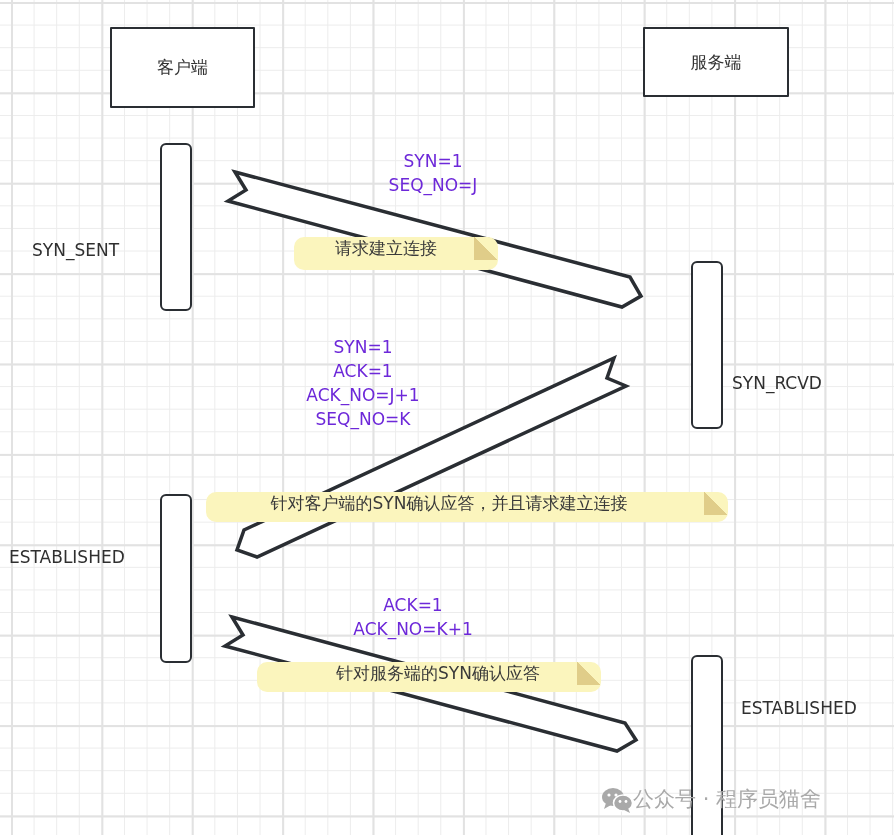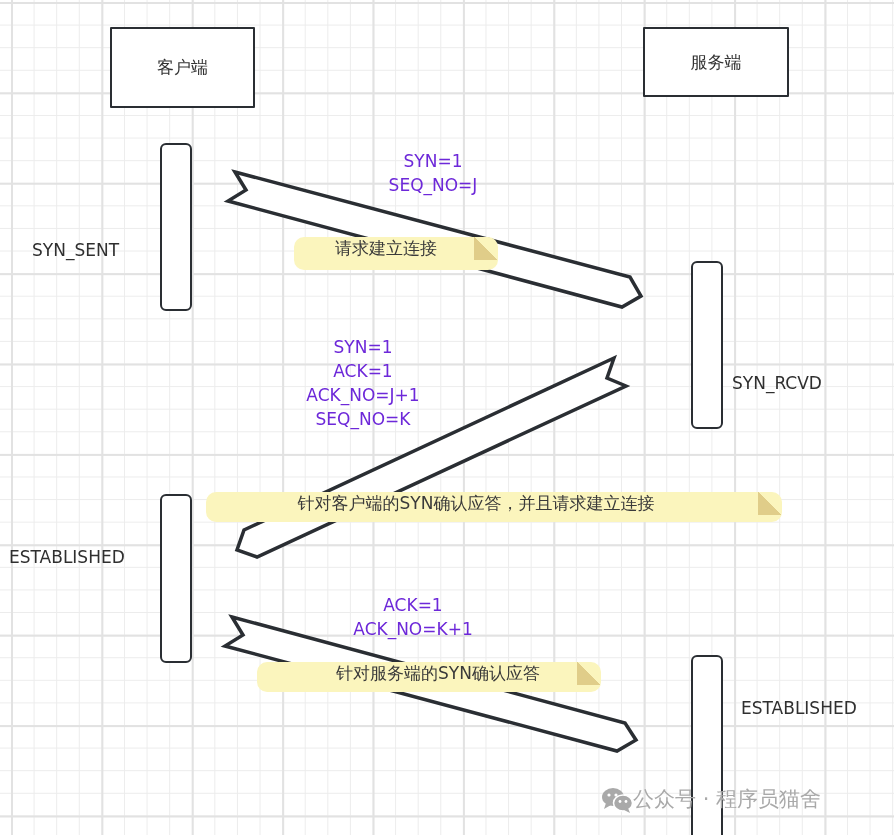--- a/index.html
+++ b/index.html
@@ -105,21 +105,21 @@
   </div>
   <div class="msg" style="left:338px;top:593px;width:150px;">
     <div>ACK=1</div>
     <div>ACK_NO=K+1</div>
   </div>
 
   <div class="note" style="left:294px;top:237px;width:204px;height:33px;padding-right:20px;">
     <span>请求建立连接</span>
     <div class="fold-cover"></div>
   </div>
-  <div class="note" style="left:206px;top:492px;width:576px;height:30px;padding-right:36px;">
+  <div class="note" style="left:206px;top:492px;width:522px;height:30px;padding-right:36px;">
     <span>针对客户端的SYN确认应答，并且请求建立连接</span>
     <div class="fold-cover"></div>
   </div>
   <div class="note" style="left:257px;top:662px;width:344px;height:30px;padding-right:20px;padding-left:38px;">
     <span>针对服务端的SYN确认应答</span>
     <div class="fold-cover"></div>
   </div>
 
   <div class="watermark">
     <svg class="wm-icon" viewBox="0 0 32 26">

